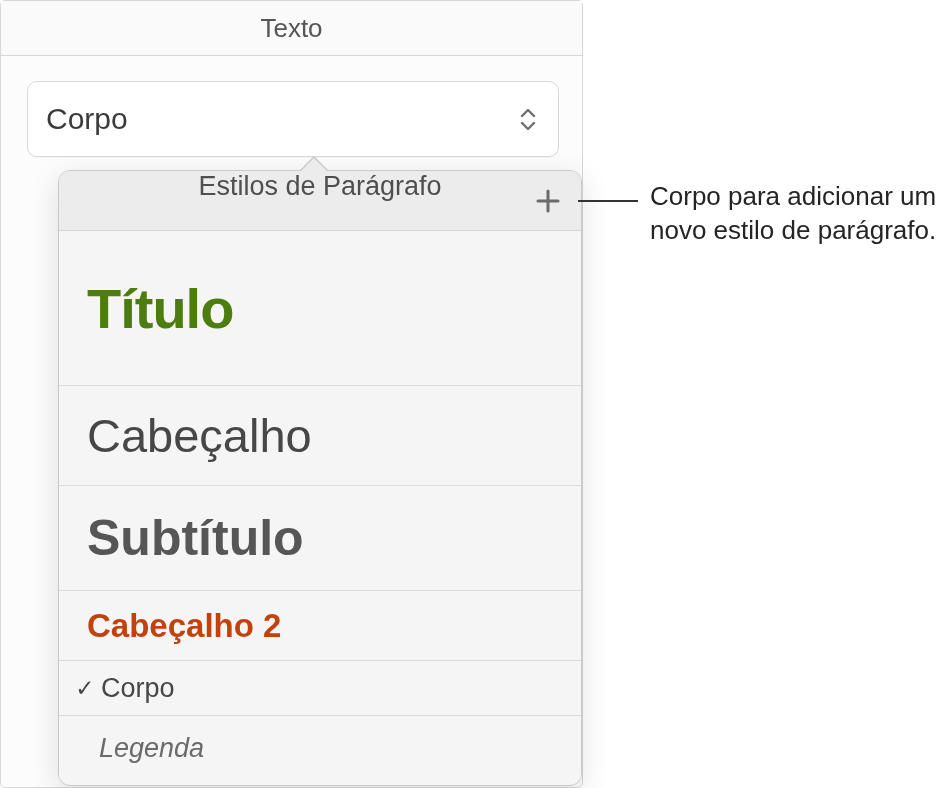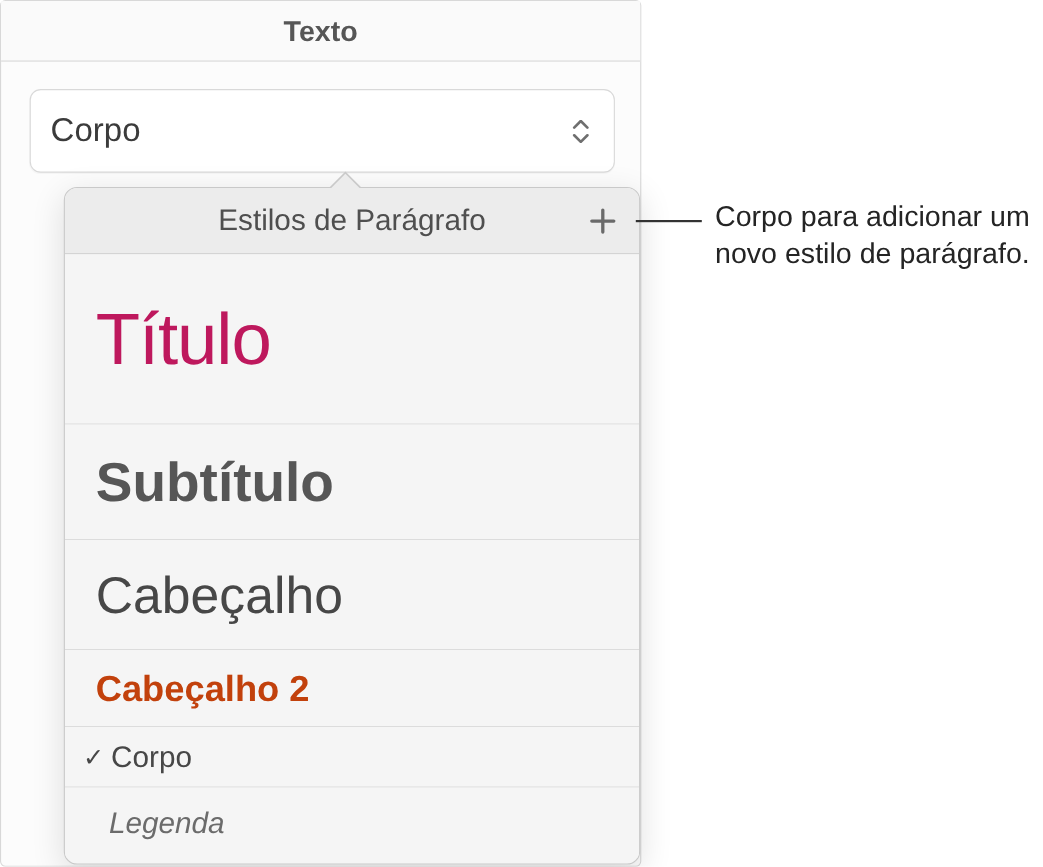--- a/index.html
+++ b/index.html
@@ -26,21 +26,21 @@
     height: 55px;
     border-bottom: 1px solid #d8d8d8;
     display: flex;
     align-items: center;
     justify-content: center;
     background: #fafafa;
   }
   .panel-header-label {
     font-size: 26px;
     color: #565656;
-    font-weight: 700;
+    font-weight: 400;
   }
   .style-select {
     position: absolute;
     left: 26px;
     top: 80px;
     width: 532px;
     height: 76px;
     background: #ffffff;
     border: 1px solid #d9d9d9;
     border-radius: 10px;
@@ -94,21 +94,20 @@
     border-right: 15px solid transparent;
     border-bottom: 15px solid #c9c9c9;
     z-index: 2;
   }
 
   .popover-header {
     height: 60px;
     background: #ececec;
     border-bottom: 1px solid #d4d4d4;
     display: flex;
-    align-items: center;
     justify-content: center;
     position: relative;
   }
   .popover-title {
     font-size: 27px;
     color: #4f4f4f;
     font-weight: 500;
   }
   .add-button {
     position: absolute;
@@ -131,24 +130,24 @@
     border-bottom: 1px solid #dcdcdc;
     display: flex;
     align-items: center;
     padding-left: 28px;
     color: #3a3a3a;
     cursor: pointer;
     background: #f5f5f5;
   }
   .style-item.titulo {
     height: 155px;
-    font-size: 66px;
-    font-weight: 400;
+    font-size: 56px;
+    font-weight: 700;
     letter-spacing: -1px;
-    color: #be185d;
+    color: #4d7c0f;
   }
   .style-item.subtitulo {
     height: 105px;
     font-size: 50px;
     font-weight: 700;
     color: #565656;
   }
   .style-item.cab1 {
     height: 100px;
     font-size: 47px;
@@ -238,25 +237,25 @@
         <line x1="13" y1="3" x2="13" y2="23" stroke="#6a6a6a" stroke-width="3" stroke-linecap="round"></line>
         <line x1="3" y1="13" x2="23" y2="13" stroke="#6a6a6a" stroke-width="3" stroke-linecap="round"></line>
       </svg>
     </div>
   </div>
 
   <div class="style-list">
     <div class="style-item titulo">
       <span>Título</span>
     </div>
+    <div class="style-item cab1">
+      <span>Cabeçalho</span>
+    </div>
     <div class="style-item subtitulo">
       <span>Subtítulo</span>
-    </div>
-    <div class="style-item cab1">
-      <span>Cabeçalho</span>
     </div>
     <div class="style-item cab2">
       <span>Cabeçalho 2</span>
     </div>
     <div class="style-item corpo">
       <span class="check">✓</span>
       <span>Corpo</span>
     </div>
     <div class="style-item legenda">
       <span>Legenda</span>

